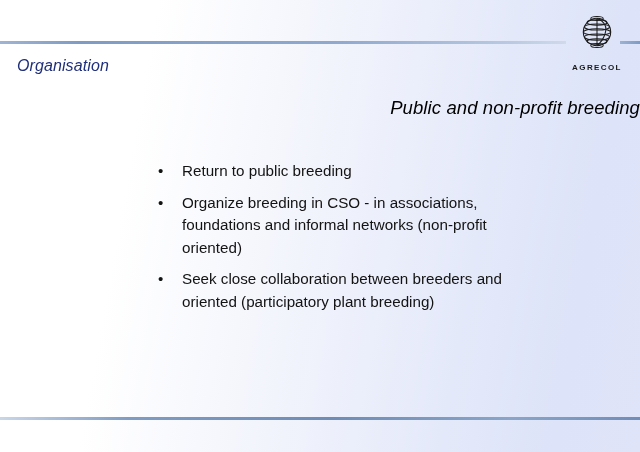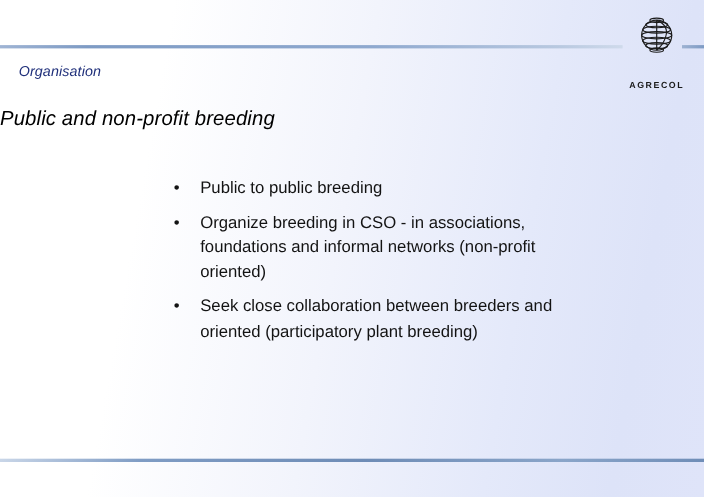--- a/index.html
+++ b/index.html
@@ -61,21 +61,21 @@
                 #6e8cb6 52%,
                 #8aa5c9 80%,
                 #6f8db7 100%);
   }
 
   
   .section-label {
     position: absolute;
     left: 17px;
     top: 57px;
-    font-size: 13px;
+    font-size: 16px;
     font-style: italic;
     font-weight: 400;
     color: #1f2f7a;
     letter-spacing: 0.1px;
     white-space: nowrap;
   }
 
   
   .logo {
     position: absolute;
@@ -84,34 +84,34 @@
     width: 62px;
     height: 66px;
     text-align: center;
   }
   .logo-globe {
     display: block;
     margin: 0 auto;
   }
   .logo-wordmark {
     display: block;
-    margin-top: 17px;
+    margin-top: 7px;
     font-size: 8px;
     font-weight: bold;
     letter-spacing: 1.4px;
     color: #1a1a1a;
   }
 
   
   .title-block {
     position: absolute;
     left: 0;
     top: 95px;
     width: 640px;
-    text-align: left;
+    text-align: right;
   }
   .title-line {
     display: block;
     font-size: 18.5px;
     font-style: italic;
     font-weight: 400;
     color: #000000;
     line-height: 25px;
     letter-spacing: 0.1px;
   }
@@ -174,21 +174,21 @@
     <span class="logo-wordmark">AGRECOL</span>
   </div>
 
   <div class="title-block">
     <span class="title-line">Public and non-profit breeding</span>
   </div>
 
   <ul class="bullets">
     <li class="bullet-item">
       <span class="bullet-marker">•</span>
-      <span class="bullet-text">Public to public breeding</span>
+      <span class="bullet-text">Return to public breeding</span>
     </li>
     <li class="bullet-item">
       <span class="bullet-marker">•</span>
       <span class="bullet-text">Organize breeding in CSO  - in associations, foundations and informal networks (non-profit oriented)</span>
     </li>
     <li class="bullet-item">
       <span class="bullet-marker">•</span>
       <span class="bullet-text">Seek close collaboration between breeders and oriented (participatory plant breeding)</span>
     </li>
   </ul>

